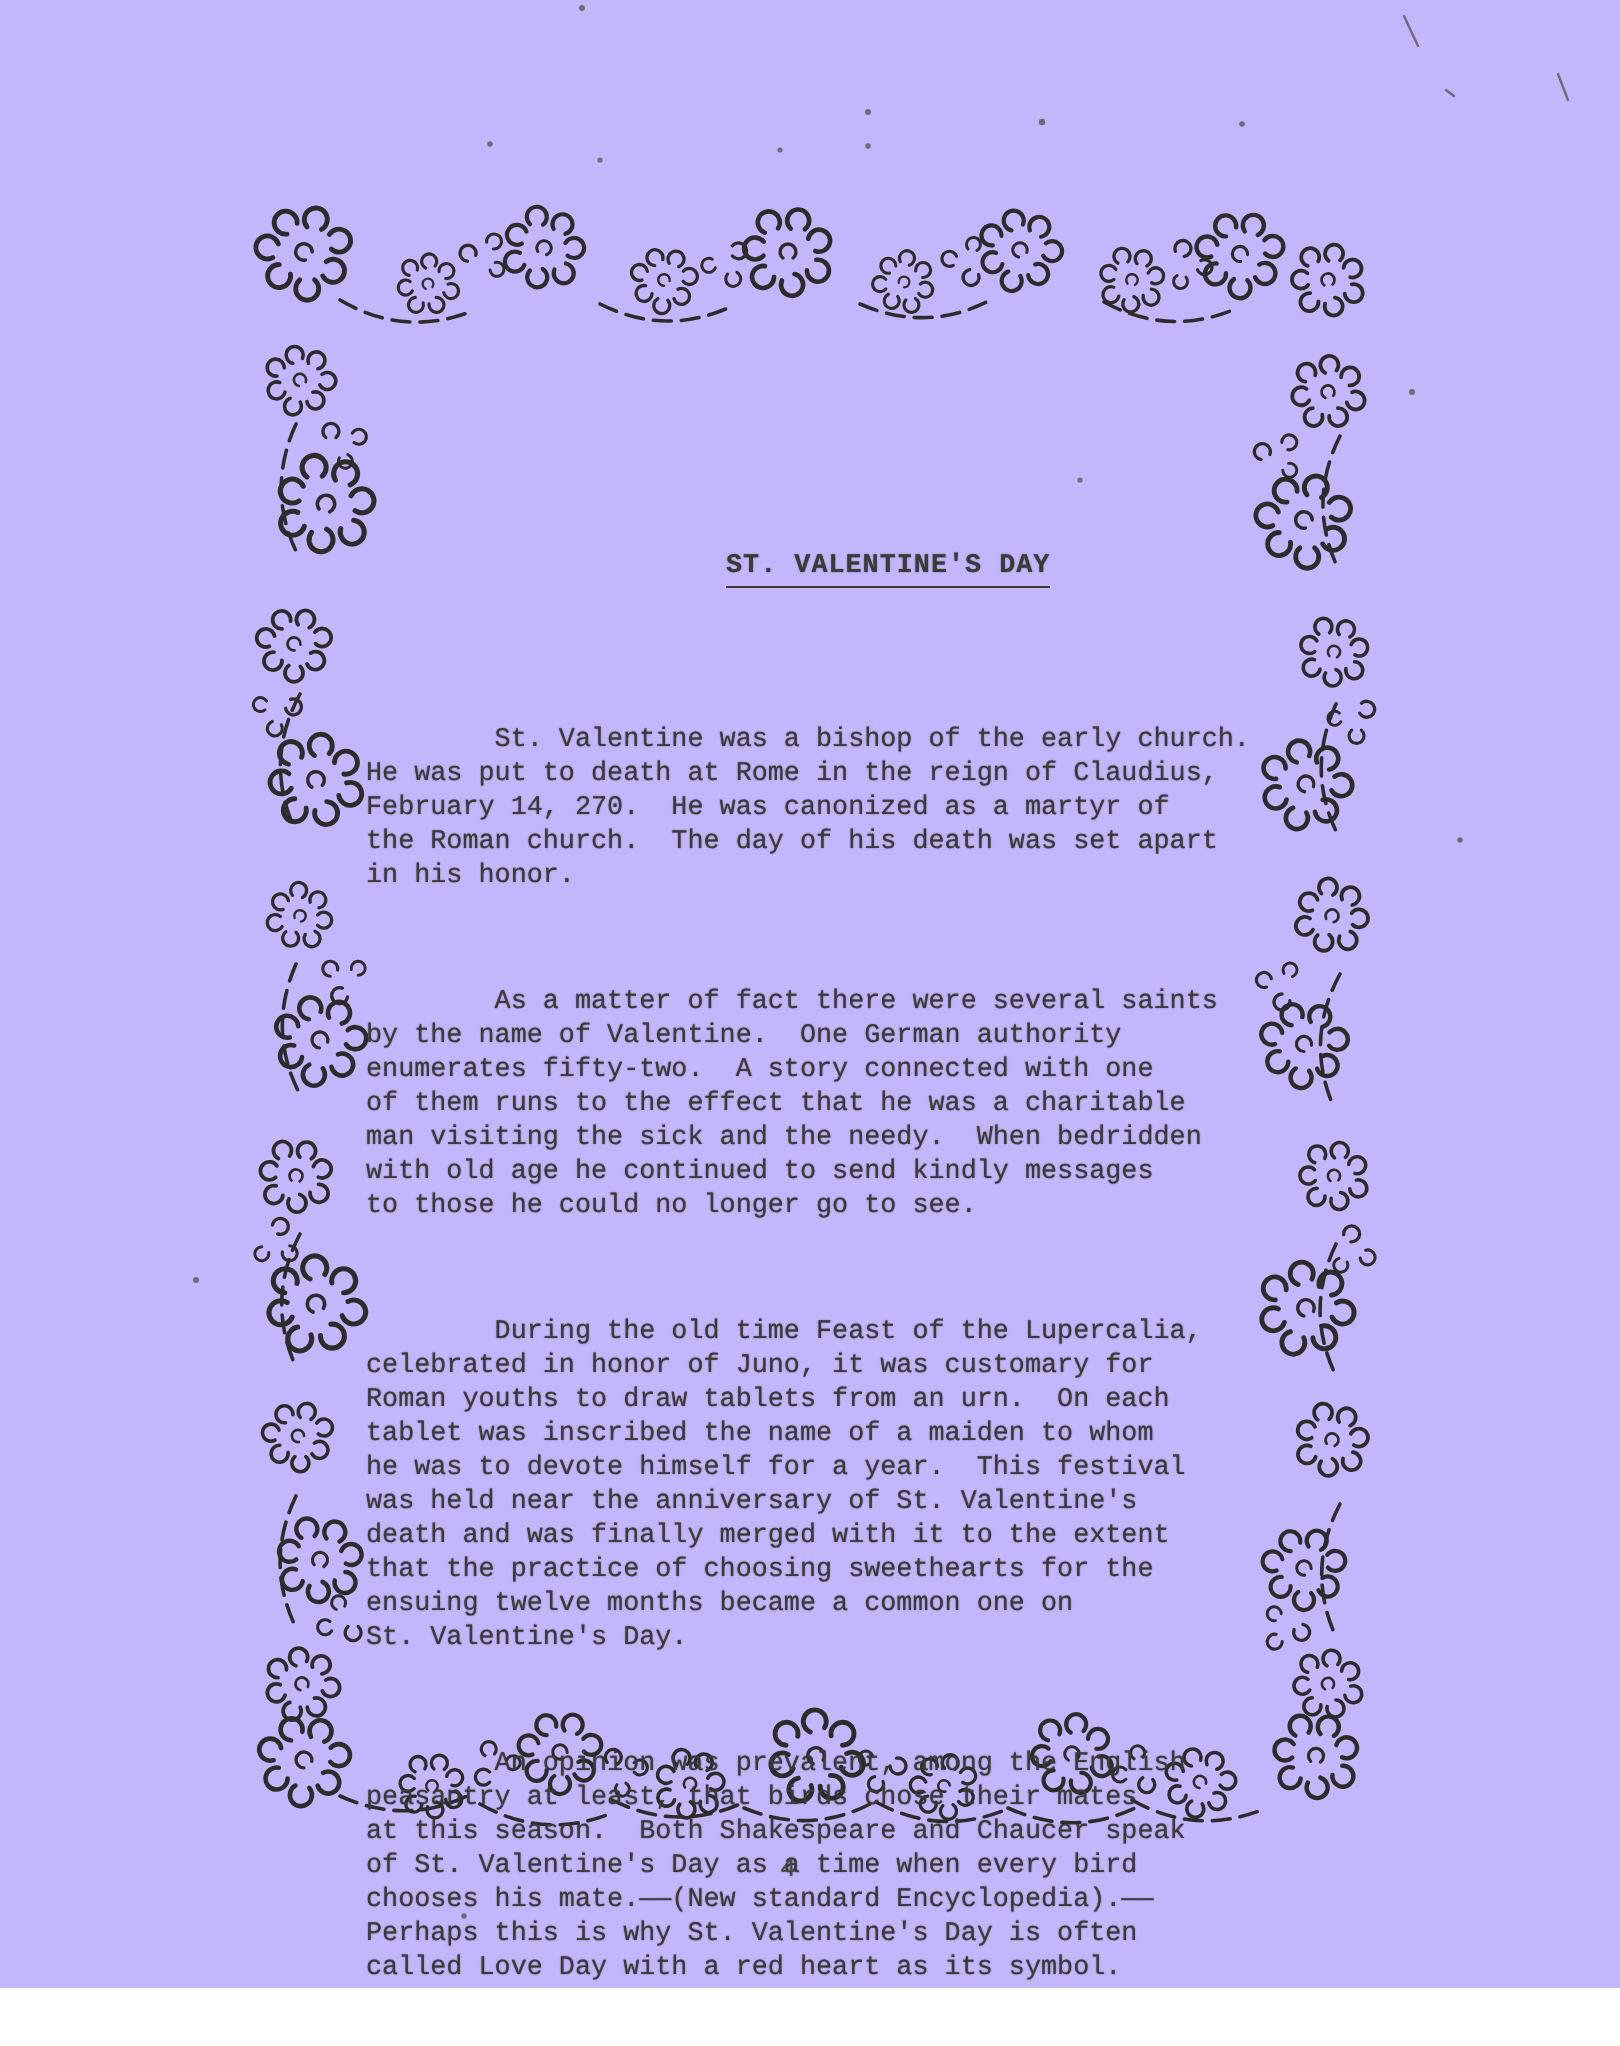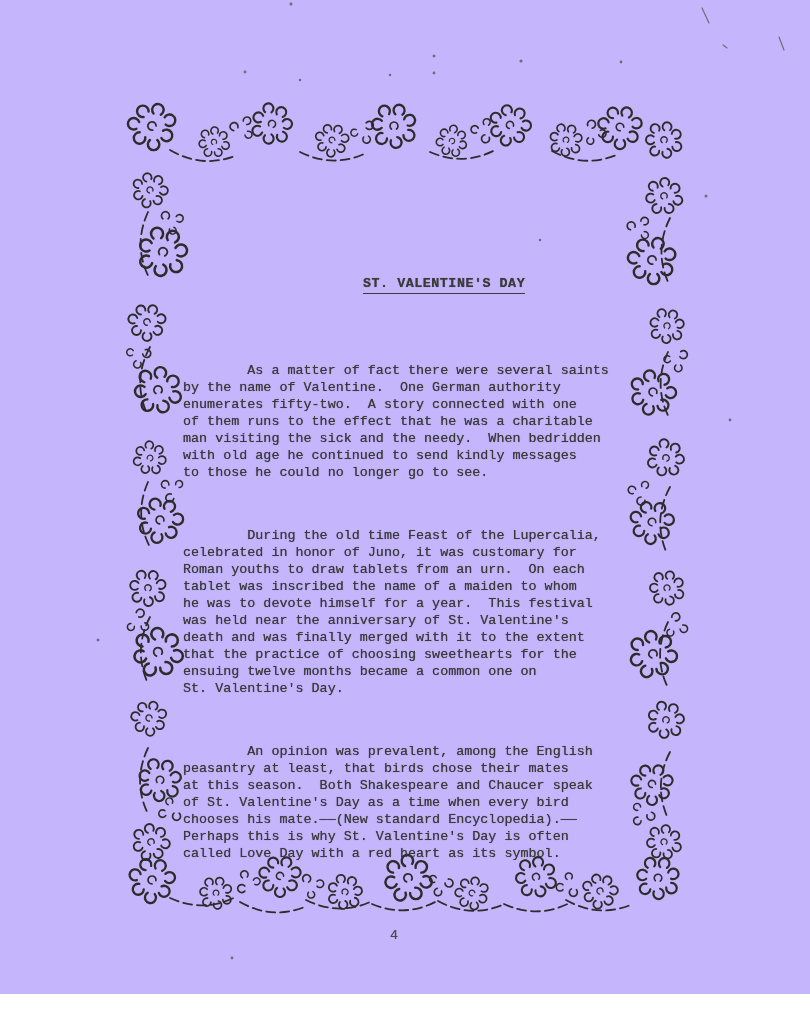--- a/index.html
+++ b/index.html
@@ -178,20 +178,25 @@
       <circle cx="232" cy="958" r="0.8"></circle>
       <circle cx="540" cy="240" r="0.7"></circle>
       <circle cx="390" cy="75" r="0.7"></circle>
     </g>
   </svg>
 
   <div class="text-block">
     <div class="doc-title-row">
       <span class="doc-title">ST. VALENTINE'S DAY</span>
     </div>
+    <div class="para">        St. Valentine was a bishop of the early church.
+He was put to death at Rome in the reign of Claudius,
+February 14, 270.  He was canonized as a martyr of
+the Roman church.  The day of his death was set apart
+in his honor.</div>
     <div class="para">        As a matter of fact there were several saints
 by the name of Valentine.  One German authority
 enumerates fifty-two.  A story connected with one
 of them runs to the effect that he was a charitable
 man visiting the sick and the needy.  When bedridden
 with old age he continued to send kindly messages
 to those he could no longer go to see.</div>
     <div class="para">        During the old time Feast of the Lupercalia,
 celebrated in honor of Juno, it was customary for
 Roman youths to draw tablets from an urn.  On each

